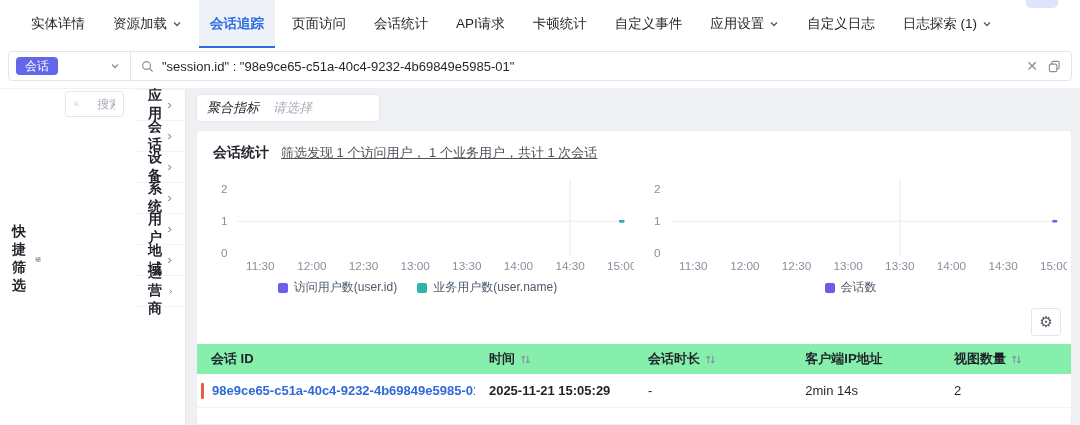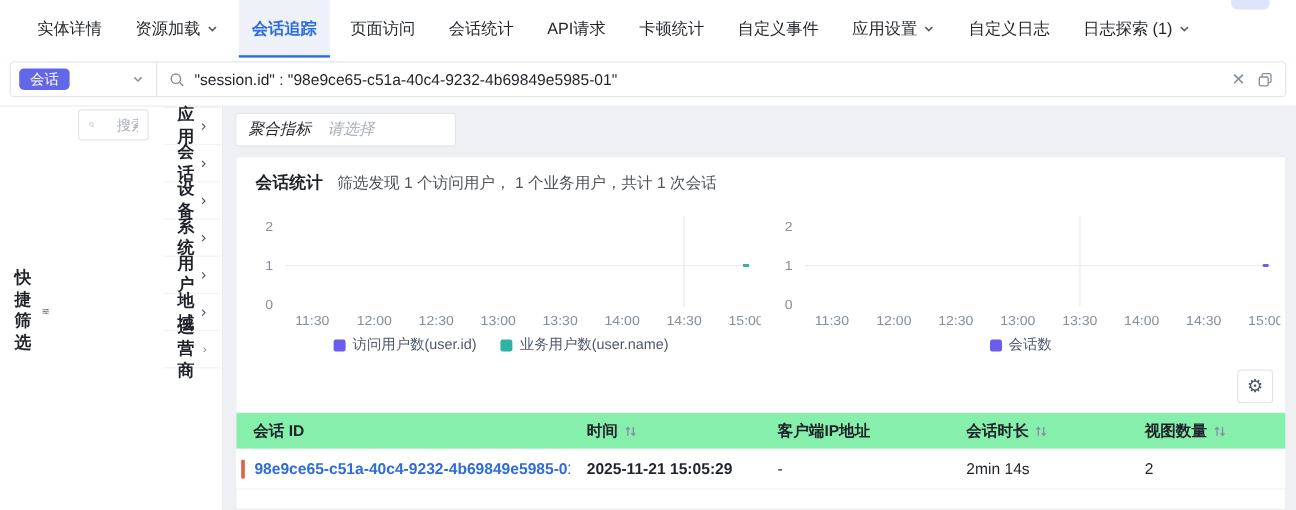--- a/index.html
+++ b/index.html
@@ -38,21 +38,21 @@
   .sb-item { height:31px; display:flex; align-items:center; justify-content:space-between; padding:0 12px; border-bottom:1px solid #f2f3f5; font-size:14px; font-weight:700; cursor:pointer; }
 
   .main { flex:1; padding:6px 8px 0 10px; display:flex; flex-direction:column; min-width:0; }
   .agg-box { width:184px; height:28px; background:#fff; border:1px solid #e5e6eb; border-radius:2px; display:flex; align-items:center; gap:14px; padding:0 10px; font-size:13px; cursor:pointer;font-style:italic; }
   .agg-label { color:#1f2329; }
   .agg-placeholder { color:#a9aeb8; }
 
   .card { background:#fff; border:1px solid #eceef1; border-radius:3px; margin-top:8px; flex:1; display:flex; flex-direction:column; min-height:0; }
   .stats-head { display:flex; align-items:baseline; gap:12px; padding:13px 16px 4px 16px; }
   .stats-title { font-size:14px; font-weight:700; }
-  .stats-summary { font-size:13px; color:#4e5358; }
+  .stats-summary { font-size:13px; color:#4e5358;text-decoration:underline; }
 
   .charts { display:flex; padding:6px 4px 0 4px; }
   .chart { width:50%; display:flex; flex-direction:column; }
   .chart svg { width:100%; height:106px; display:block; }
   .legend { display:flex; justify-content:center; gap:20px; padding:1px 0 6px 0; }
   .legend-item { display:flex; align-items:center; gap:6px; font-size:12px; color:#4e5969; cursor:pointer; }
   .legend-swatch { width:10px; height:10px; border-radius:2px; display:inline-block; }
 
   .gear-row { display:flex; justify-content:flex-end; padding:6px 10px 8px 0; }
   .gear-btn { width:30px; height:28px; border:1px solid #e5e6eb; border-radius:3px; background:#fff; display:flex; align-items:center; justify-content:center; font-size:15px; color:#4e5969; cursor:pointer; }
@@ -296,28 +296,28 @@
                 <span>会话 ID</span>
               </div>
               <div class="th">
                 <span>时间</span>
                 <svg viewBox="0 0 12 12" width="11" height="11" class="sort-icon">
                   <path d="M3.5 10 L3.5 2.5 M1.7 4.3 L3.5 2.5 L5.3 4.3" fill="none" stroke="#86909c" stroke-width="1.2"></path>
                   <path d="M8.5 2 L8.5 9.5 M6.7 7.7 L8.5 9.5 L10.3 7.7" fill="none" stroke="#86909c" stroke-width="1.2"></path>
                 </svg>
               </div>
               <div class="th">
-                <span>客户端IP地址</span>
-              </div>
-              <div class="th">
                 <span>会话时长</span>
                 <svg viewBox="0 0 12 12" width="11" height="11" class="sort-icon">
                   <path d="M3.5 10 L3.5 2.5 M1.7 4.3 L3.5 2.5 L5.3 4.3" fill="none" stroke="#86909c" stroke-width="1.2"></path>
                   <path d="M8.5 2 L8.5 9.5 M6.7 7.7 L8.5 9.5 L10.3 7.7" fill="none" stroke="#86909c" stroke-width="1.2"></path>
                 </svg>
+              </div>
+              <div class="th">
+                <span>客户端IP地址</span>
               </div>
               <div class="th">
                 <span>视图数量</span>
                 <svg viewBox="0 0 12 12" width="11" height="11" class="sort-icon">
                   <path d="M3.5 10 L3.5 2.5 M1.7 4.3 L3.5 2.5 L5.3 4.3" fill="none" stroke="#86909c" stroke-width="1.2"></path>
                   <path d="M8.5 2 L8.5 9.5 M6.7 7.7 L8.5 9.5 L10.3 7.7" fill="none" stroke="#86909c" stroke-width="1.2"></path>
                 </svg>
               </div>
             </div>
           <div id="table-body">

